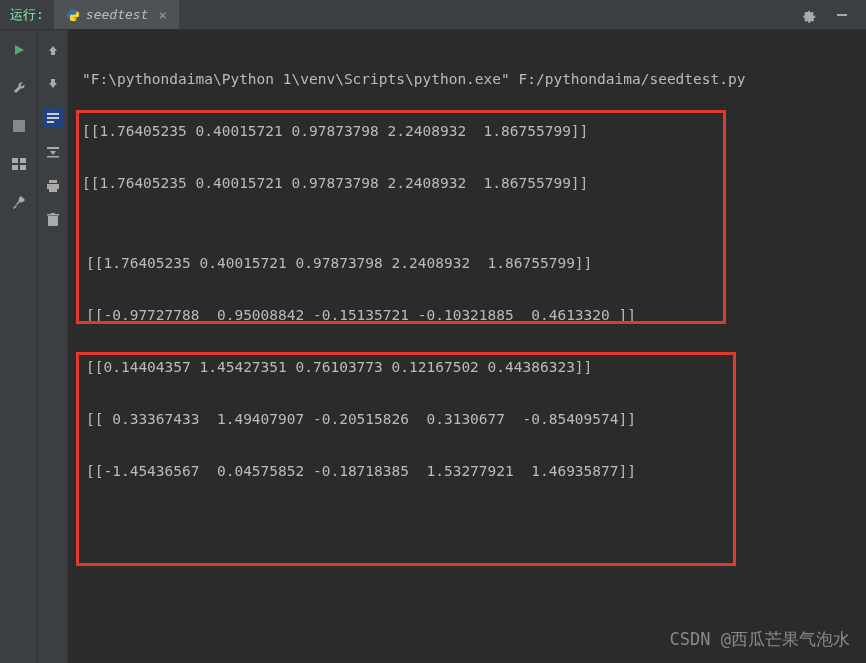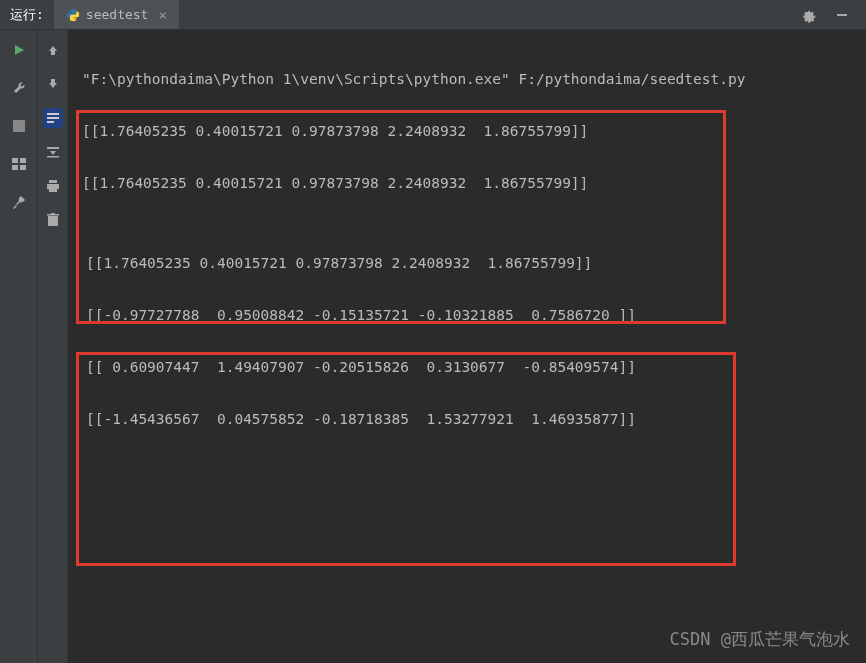--- a/index.html
+++ b/index.html
@@ -12,39 +12,40 @@
       position: relative;
     }
     .header {
       display: flex;
       align-items: center;
       background: #3c3f41;
       height: 30px;
       border-bottom: 1px solid #323232;
     }
     .run-label {
-      color: #ffffff;
+      color: #86efac;
       font-size: 13px;
       padding: 0 10px;
     }
     .tab {
       display: flex;
       align-items: center;
       background: #4e5254;
       height: 100%;
       padding: 0 12px;
       gap: 6px;
     }
     .py-icon {
       display: inline-flex;
       align-items: center;
     }
     .tab-name {
       color: #bbbbbb;
       font-size: 13px;
+      font-style: italic;
     }
     .close-x {
       color: #999;
       font-size: 14px;
       cursor: pointer;
       padding-left: 4px;
     }
     .header-right {
       margin-left: auto;
       display: flex;
@@ -215,22 +216,23 @@
         </svg>
     </span>
   </div>
 
   <div class="console">
 <div class="cmd-line">"F:\pythondaima\Python 1\venv\Scripts\python.exe" F:/pythondaima/seedtest.py</div>
 <div>[[1.76405235 0.40015721 0.97873798 2.2408932  1.86755799]]</div>
 <div>[[1.76405235 0.40015721 0.97873798 2.2408932  1.86755799]]</div>
 <div class="box-red">
 <div>[[1.76405235 0.40015721 0.97873798 2.2408932  1.86755799]]</div>
-<div>[[-0.97727788  0.95008842 -0.15135721 -0.10321885  0.7586720 ]]</div>
-<div>[[ 0.60907447  1.49407907 -0.20515826  0.3130677  -0.85409574]]</div>
+<div>[[-0.97727788  0.95008842 -0.15135721 -0.10321885  0.4613320 ]]</div>
+<div>[[0.14404357 1.45427351 0.76103773 0.12167502 0.44386323]]</div>
+<div>[[ 0.33367433  1.49407907 -0.20515826  0.3130677  -0.85409574]]</div>
 <div>[[-1.45436567  0.04575852 -0.18718385  1.53277921  1.46935877]]</div>
 </div>
 
 
 
 
     <div class="box-red-border" style="top:80px; left:8px; width:650px; height:214px;"></div>
     <div class="box-red-border" style="top:322px; left:8px; width:660px; height:214px;"></div>
   </div>
 </div>

